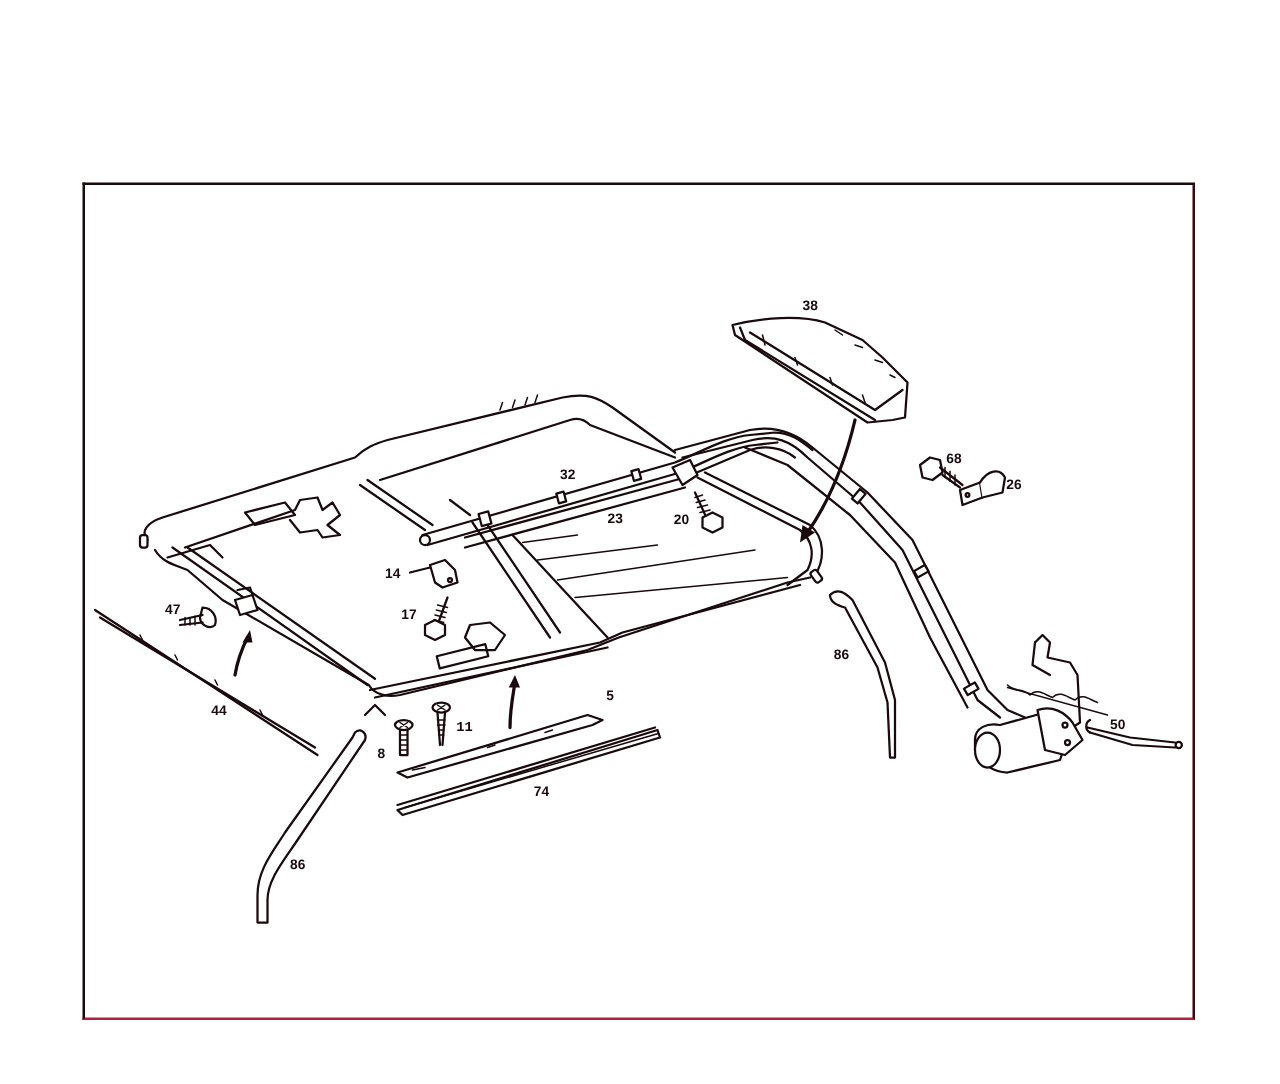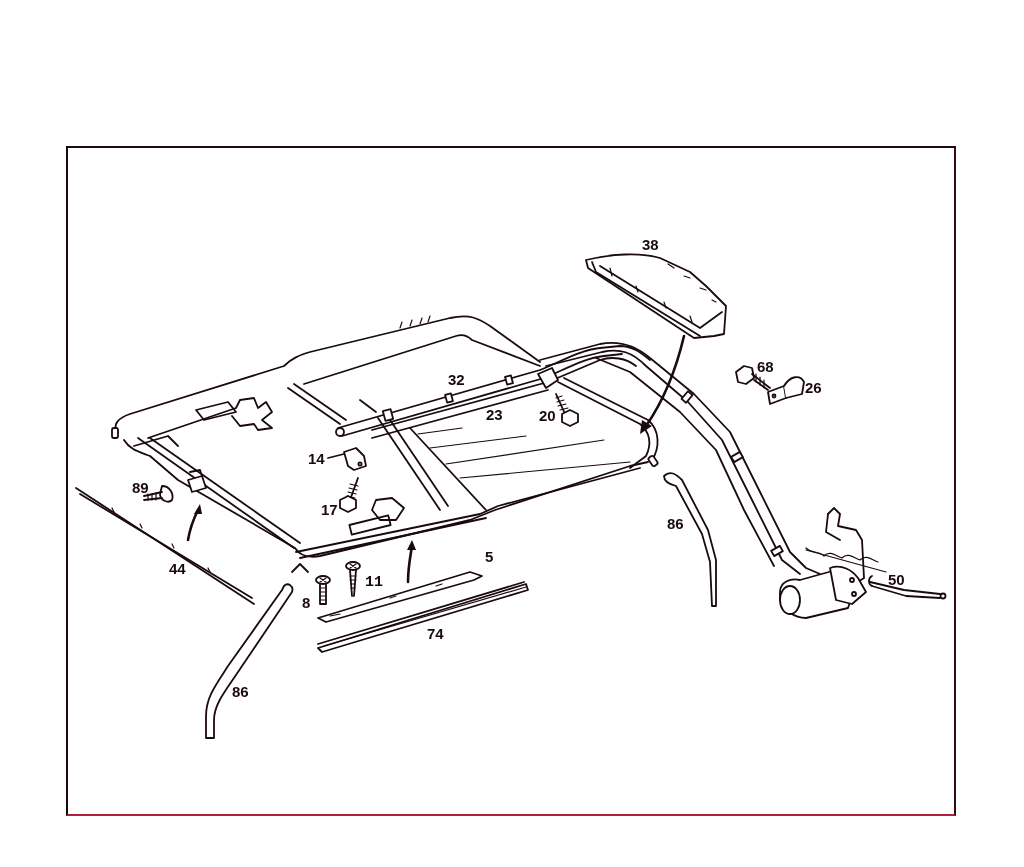--- a/index.html
+++ b/index.html
@@ -37,21 +37,21 @@
       stroke-linejoin: round;
     }
     .ln-thin { stroke-width: 1.2; }
     .ln-thick { stroke-width: 2.6; }
     .fill-w { fill: #ffffff; }
     .arrow { fill: #1a0a0d; }
     .lbl {
       position: absolute;
       font-family: "Liberation Sans", sans-serif;
       font-weight: bold;
-      font-size: 15px;
+      font-size: 11px;
       color: #1a0a0d;
       line-height: 12px;
       white-space: nowrap;
     }
   </style>
 </head>
 <body>
 
 <div class="frame"></div>
 
@@ -227,22 +227,22 @@
   </g>
 </svg>
 
 <span class="lbl" style="left:642px;top:239px;">38</span>
 <span class="lbl" style="left:757px;top:361px;">68</span>
 <span class="lbl" style="left:805px;top:382px;">26</span>
 <span class="lbl" style="left:448px;top:374px;">32</span>
 <span class="lbl" style="left:486px;top:409px;">23</span>
 <span class="lbl" style="left:539px;top:410px;">20</span>
 <span class="lbl" style="left:308px;top:453px;">14</span>
-<span class="lbl" style="left:321px;top:504px;text-align:center;">17</span>
-<span class="lbl" style="left:132px;top:482px;">89</span>
+<span class="lbl" style="left:321px;top:486px;text-align:center;">17</span>
+<span class="lbl" style="left:132px;top:482px;">47</span>
 <span class="lbl" style="left:169px;top:563px;text-align:right;">44</span>
 <span class="lbl" style="left:667px;top:518px;">86</span>
 <span class="lbl" style="left:485px;top:551px;">5</span>
 <span class="lbl" style="left:365px;top:577px;font-family:Liberation Mono, monospace;">11</span>
 <span class="lbl" style="left:302px;top:597px;">8</span>
 <span class="lbl" style="left:427px;top:628px;">74</span>
 <span class="lbl" style="left:888px;top:574px;">50</span>
 <span class="lbl" style="left:232px;top:686px;">86</span>
 
 </body></html>

